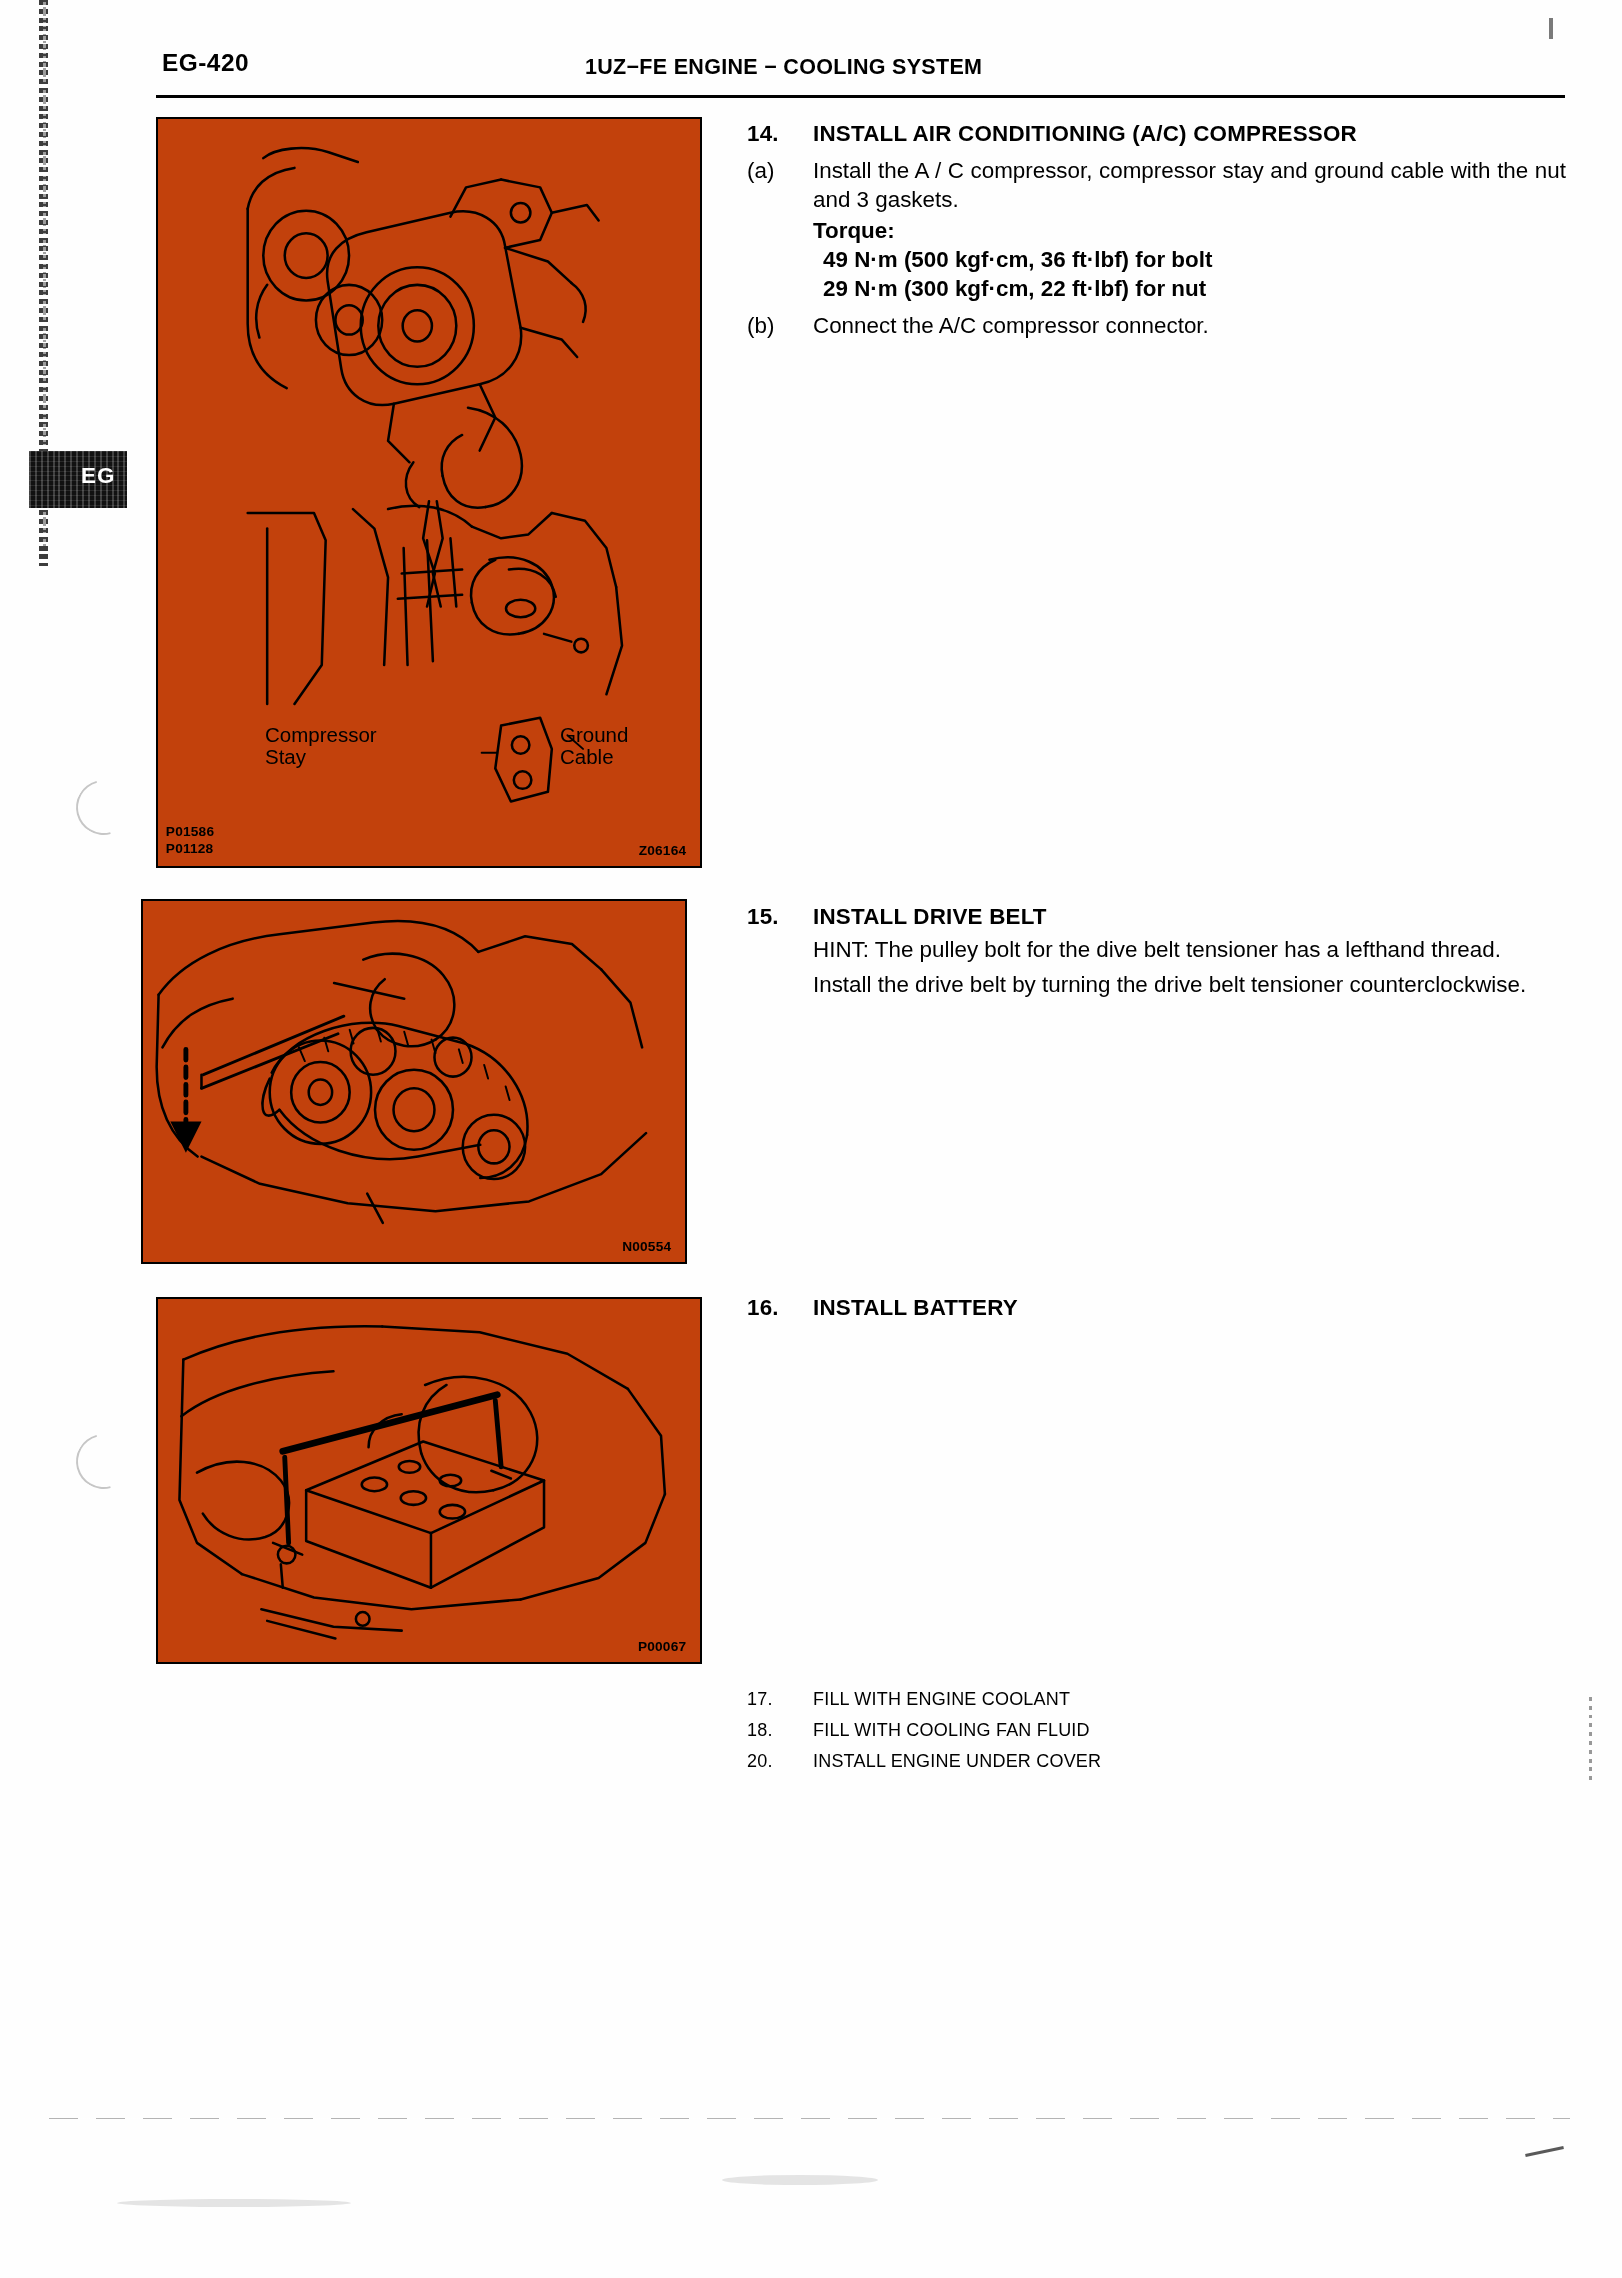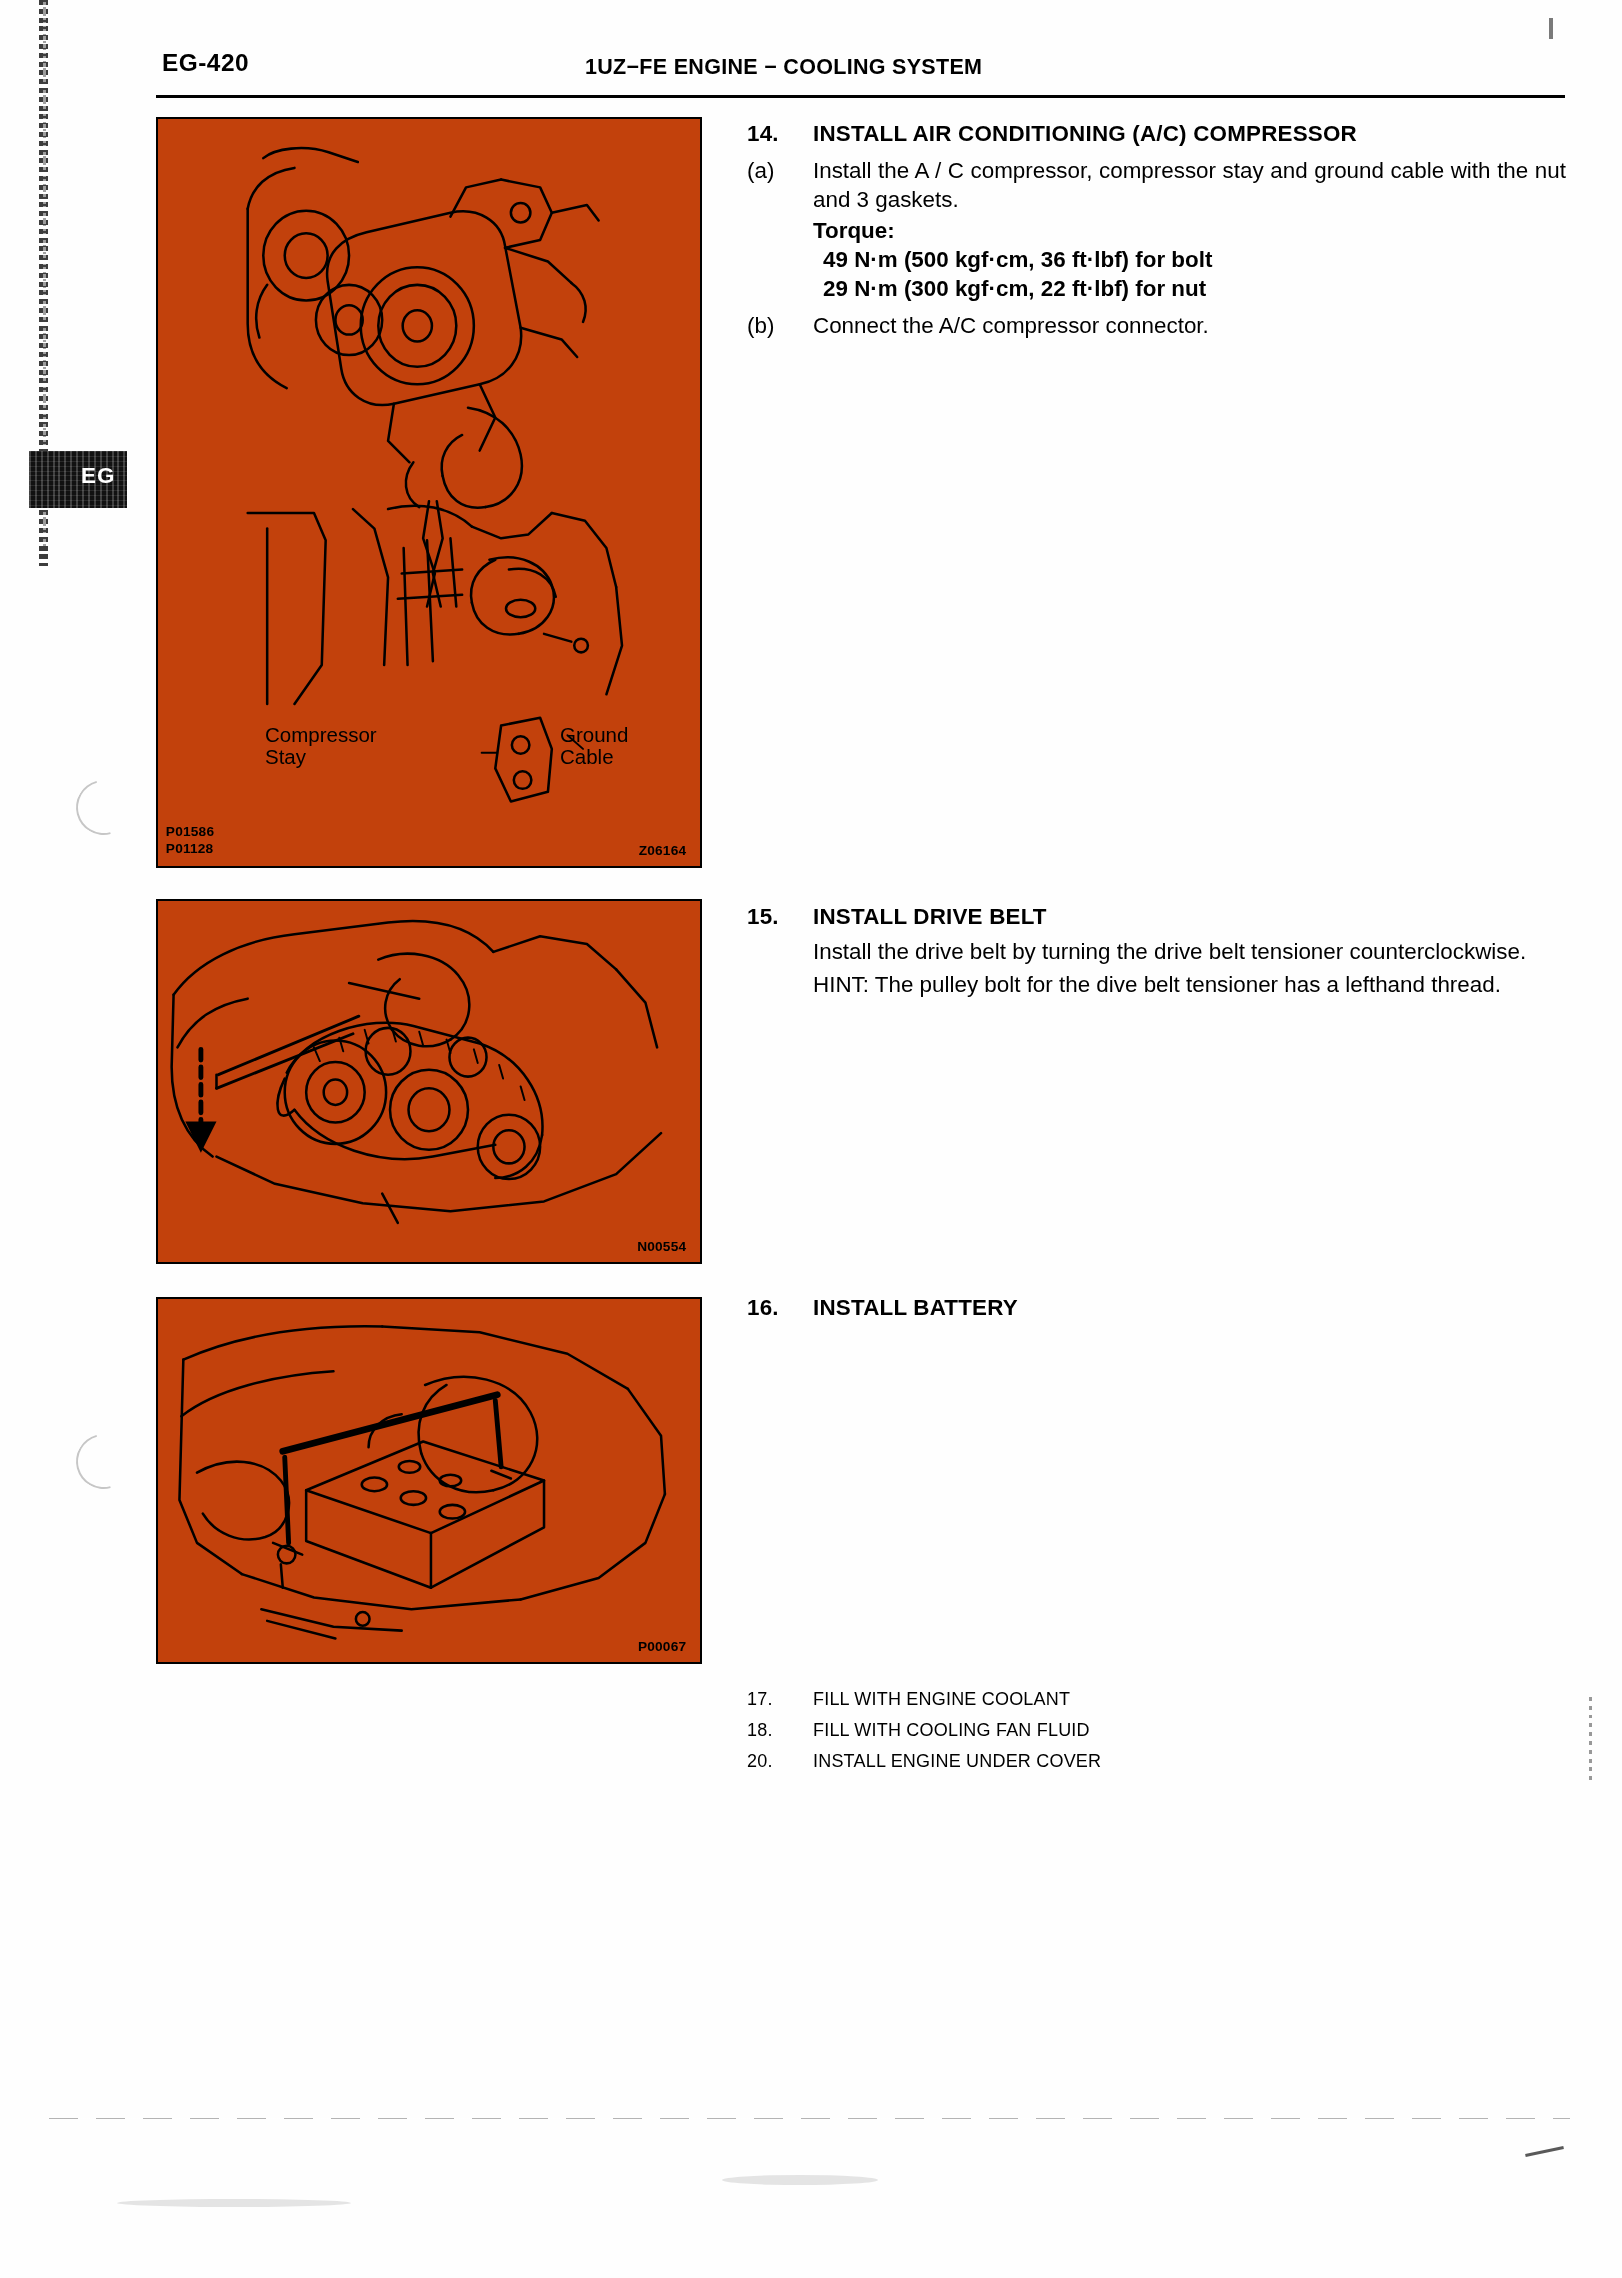--- a/index.html
+++ b/index.html
@@ -326,21 +326,21 @@
     <div class="fig-label" style="left:402px; top:605px; width:137px;">
       <div>Ground</div>
       <div>Cable</div>
     </div>
 
     <div class="fig-code left" style="bottom:27px;">P01586</div>
     <div class="fig-code left" style="bottom:9.8px;">P01128</div>
     <div class="fig-code right">Z06164</div>
   </div>
 
-  <div class="figure" style="left:156px; top:899px; width:542px; height:361px;">
+  <div class="figure" style="left:141px; top:899px; width:542px; height:361px;">
     <svg width="542" height="361" viewBox="0 0 556 370">
       <g fill="none" stroke="#000" stroke-width="2.6" stroke-linecap="round" stroke-linejoin="round">
 
         <path d="M16 96 C40 62 86 40 140 34 L236 22 C286 16 322 28 344 52"></path>
         <path d="M344 52 L392 36 L440 44 L470 70"></path>
         <path d="M470 70 L500 104 L512 150"></path>
         <path d="M20 150 C36 120 60 106 92 100"></path>
         <path d="M16 96 L14 170 C14 210 28 242 56 262"></path>
 
         <ellipse cx="182" cy="196" rx="52" ry="53"></ellipse>
@@ -441,22 +441,22 @@
       <span class="ltr">(b)</span>
       <span>Connect the A/C compressor connector.</span>
     </div>
   </div>
 
   <div class="step" style="left:747px; top:902px; width:819px;">
     <div class="step-head" style="position:relative; padding-left:66px;">
       <span class="step-num">15.</span>
       <span>INSTALL DRIVE BELT</span>
     </div>
+    <div style="padding-left:66px; margin-top:3.9px;">HINT: The pulley bolt for the dive belt tensioner has a lefthand thread.</div>
     <div style="padding-left:66px; margin-top:5.9px;">Install the drive belt by turning the drive belt tensioner counterclockwise.</div>
-    <div style="padding-left:66px; margin-top:3.9px;">HINT: The pulley bolt for the dive belt tensioner has a lefthand thread.</div>
   </div>
 
   <div class="step" style="left:747px; top:1293px; width:819px;">
     <div class="step-head" style="position:relative; padding-left:66px;">
       <span class="step-num">16.</span>
       <span>INSTALL BATTERY</span>
     </div>
   </div>
 
   <div class="tail-list" style="left:747px; top:1684px; width:819px;">

